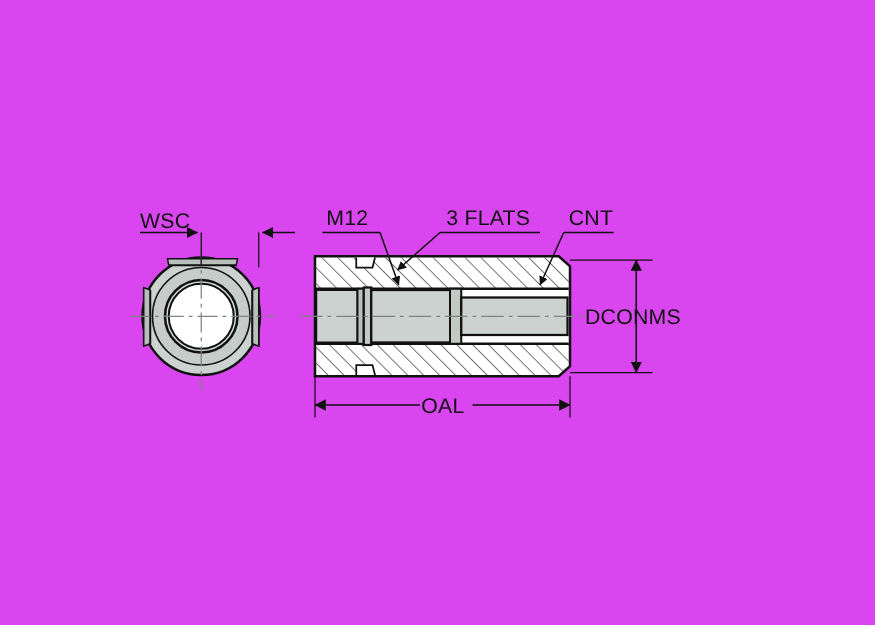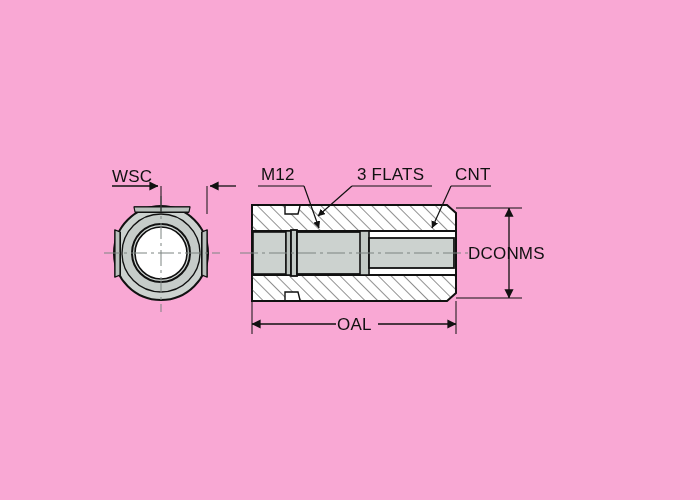--- a/index.html
+++ b/index.html
@@ -10,21 +10,21 @@
   body {
     width: 700px;
     height: 500px;
     overflow: hidden;
     font-family: "Liberation Sans", sans-serif;
   }
   #drawing-root {
     position: relative;
     width: 700px;
     height: 500px;
-    background: #f9a8d4;
+    background: #d946ef;
   }
   svg.dwg {
     display: block;
     width: 700px;
     height: 500px;
   }
   text.lbl {
     font-family: "Liberation Sans", sans-serif;
     font-size: 17px;
     fill: #111111;

